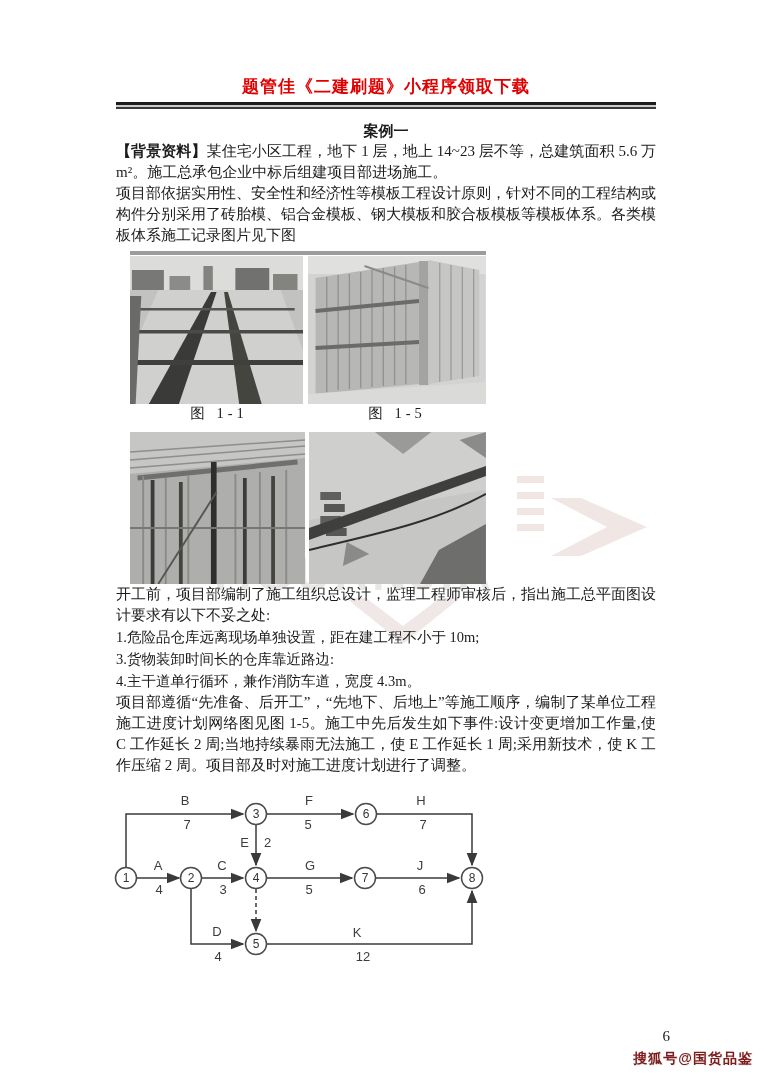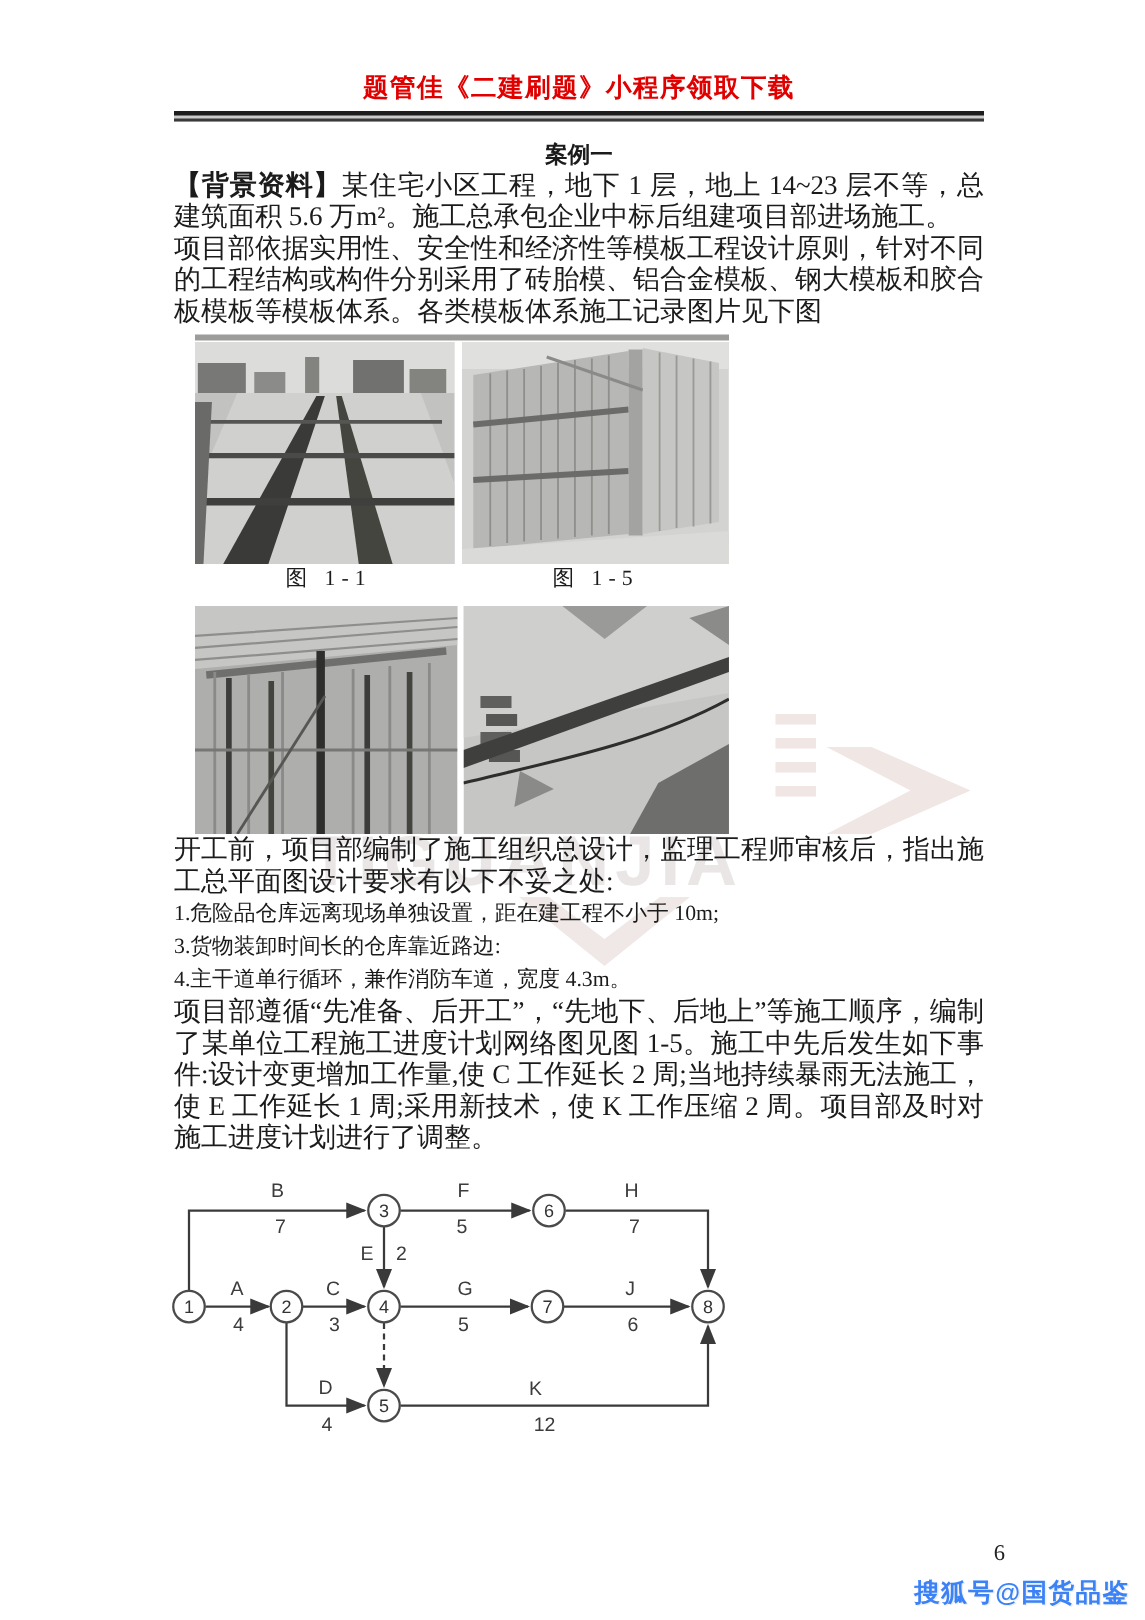--- a/index.html
+++ b/index.html
@@ -9,47 +9,47 @@
   
   .wm{position:absolute;z-index:0;}
   .wm-logo-text{left:206px;top:546px;font-family:"Liberation Sans",sans-serif;font-weight:700;font-size:47px;letter-spacing:4px;color:#eae6e6;}
   .wm-bars{left:517px;top:476px;}
   .wm-bars div{width:27px;height:7px;background:#f0e6e3;margin-bottom:9px;}
   .wm-arrow{left:551px;top:498px;}
   .wm-v{left:346px;top:598px;}
 
   .content{position:relative;z-index:1;padding:49px 107px 0 116px;}
 
-  .header-title{text-align:center;color:#e00000;font-family:"Liberation Sans",sans-serif;font-weight:700;font-size:17px;line-height:19px;letter-spacing:1px;}
+  .header-title{text-align:center;color:#e00000;font-family:"Liberation Sans",sans-serif;font-weight:700;font-size:17px;line-height:19px;letter-spacing:1px;margin-top:28px;}
   .header-rule{margin-top:6px;height:2px;background:#cccccc;border-top:3px solid #1d1d1d;border-bottom:2px solid #3a3a3a;}
 
   .case-title{margin-top:13px;text-align:center;font-weight:700;font-size:15px;}
 
-  p.para{margin:0;font-size:18px;line-height:21px;text-align:justify;}
+  p.para{margin:0;font-size:15px;line-height:21px;text-align:justify;}
   p.para .blabel{font-weight:700;}
   .p1{margin-top:7px;}
   .notes{margin:0;}
   .notes .note{font-size:14.5px;line-height:22px;}
 
   .photo-grid{width:356px;margin:5px 0 0 14px;}
   .cap-bar{height:4px;background:#9c9c9a;margin-bottom:1px;}
   .prow{display:flex;gap:5px;}
   .prow2{display:flex;gap:4px;margin-top:6px;}
   .photo{display:block;}
   .captions{display:flex;height:22px;font-size:14.5px;}
   .captions span{flex:1;text-align:center;letter-spacing:4px;}
 
   .diagram{margin:9px 0 0 -6px;width:380px;height:190px;}
   .net-label{font-family:"Liberation Sans","DejaVu Sans",sans-serif;font-size:13px;fill:#3c3c3c;}
   .net-node-num{font-family:"Liberation Sans","DejaVu Sans",sans-serif;font-size:12px;fill:#333;}
 
   .p5{margin-top:10px;}
 
   .page-number{position:absolute;z-index:1;top:1028px;right:93px;font-size:15px;color:#222;}
-  .footer-credit{position:absolute;z-index:1;top:1050px;right:10px;font-family:"Liberation Sans",sans-serif;font-size:17px;font-weight:700;color:#3b82f6;letter-spacing:1px;text-shadow:1px 1px 0 #efefef;margin-left:16px;}
+  .footer-credit{position:absolute;z-index:1;top:1050px;right:10px;font-family:"Liberation Sans",sans-serif;font-size:14px;font-weight:700;color:#7f1d1d;letter-spacing:1px;text-shadow:1px 1px 0 #efefef;margin-left:16px;}
 </style>
 </head>
 <body>
 
 <div class="page">
 
   <div class="wm wm-logo-text">TIGUANJIA</div>
   <div class="wm wm-bars">
     <div></div>
       <div></div>

